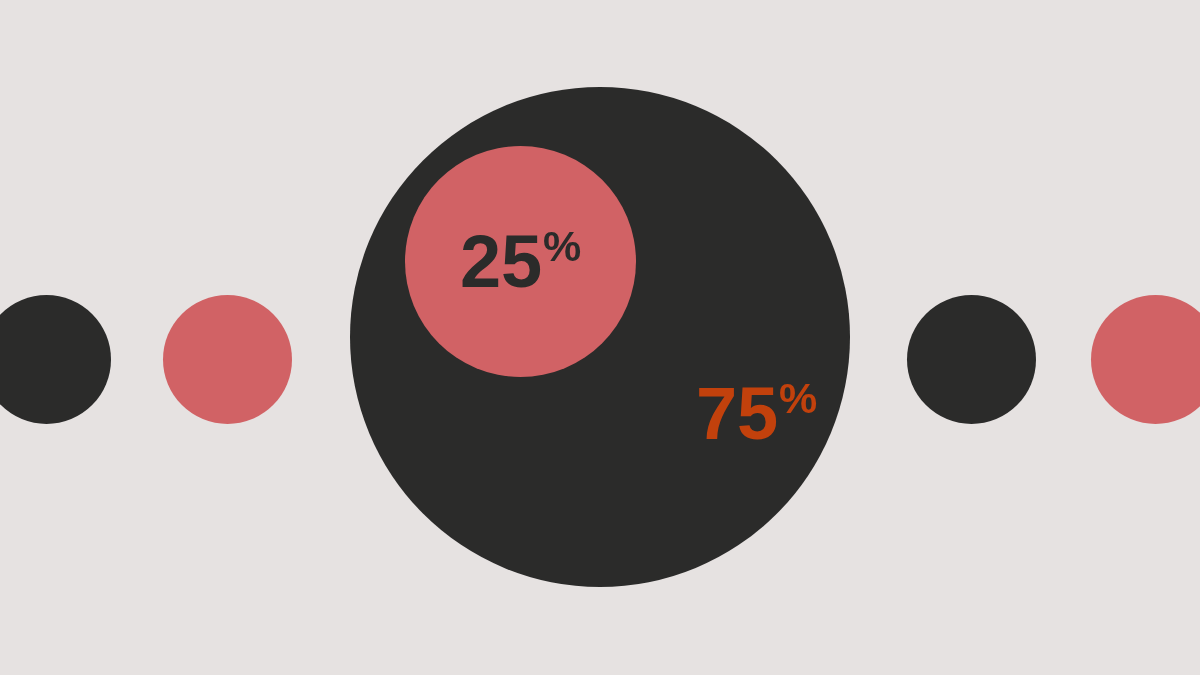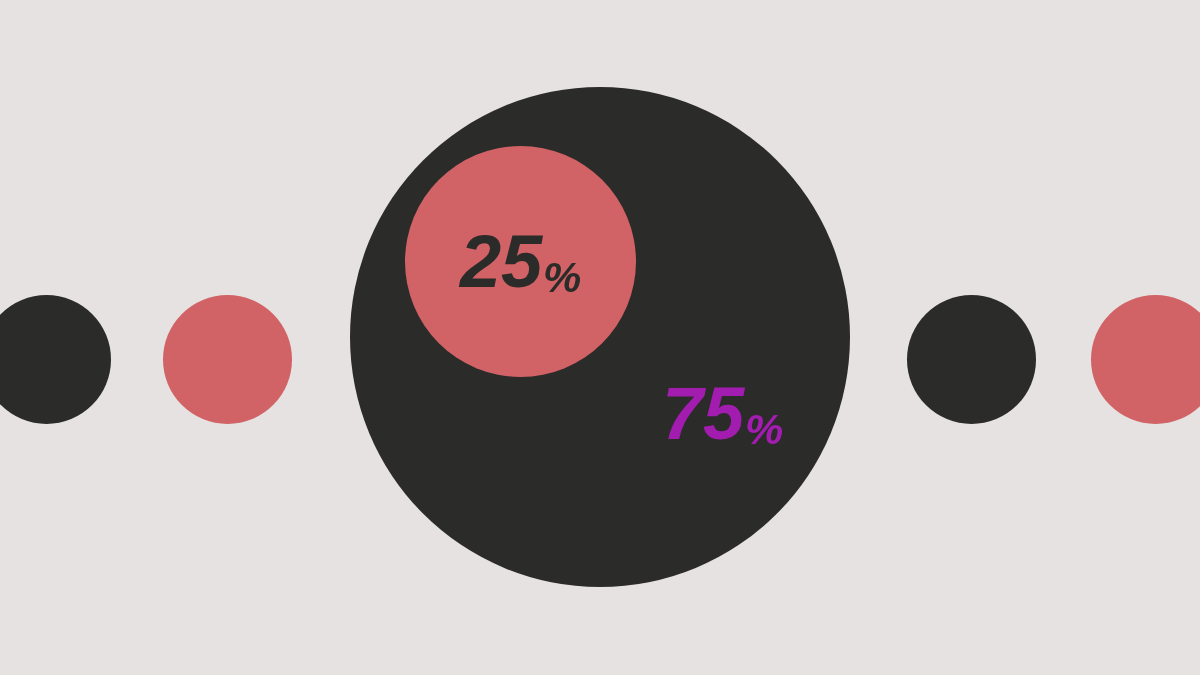--- a/index.html
+++ b/index.html
@@ -53,50 +53,49 @@
     width: 231px;
     height: 231px;
     border-radius: 50%;
     background: #d16265;
   }
 
   
   .value-label {
     position: absolute;
     display: flex;
-    align-items: flex-end;
+    align-items: flex-start;
     white-space: nowrap;
     font-weight: 700;
     letter-spacing: -0.01em;
-    font-style: italic;
   }
   .value-label .num {
     font-size: 74px;
     line-height: 1;
   }
   .value-label .pct {
     font-size: 43px;
     line-height: 1;
     font-weight: 700;
     margin-left: 1px;
   }
 
   .label-inner {
     left: 405px;
     top: 225px;
     width: 231px;
     justify-content: center;
     color: #2b2b2a;
   }
   .label-outer {
-    left: 607px;
+    left: 641px;
     top: 377px;
     width: 231px;
     justify-content: center;
-    color: #a21caf;
+    color: #c2410c;
   }
 </style>
 </head>
 <body>
 
 <div id="stage">
 
   <div class="dot dark   dot-1"></div>
   <div class="dot accent dot-2"></div>
   <div class="dot dark   dot-3"></div>

